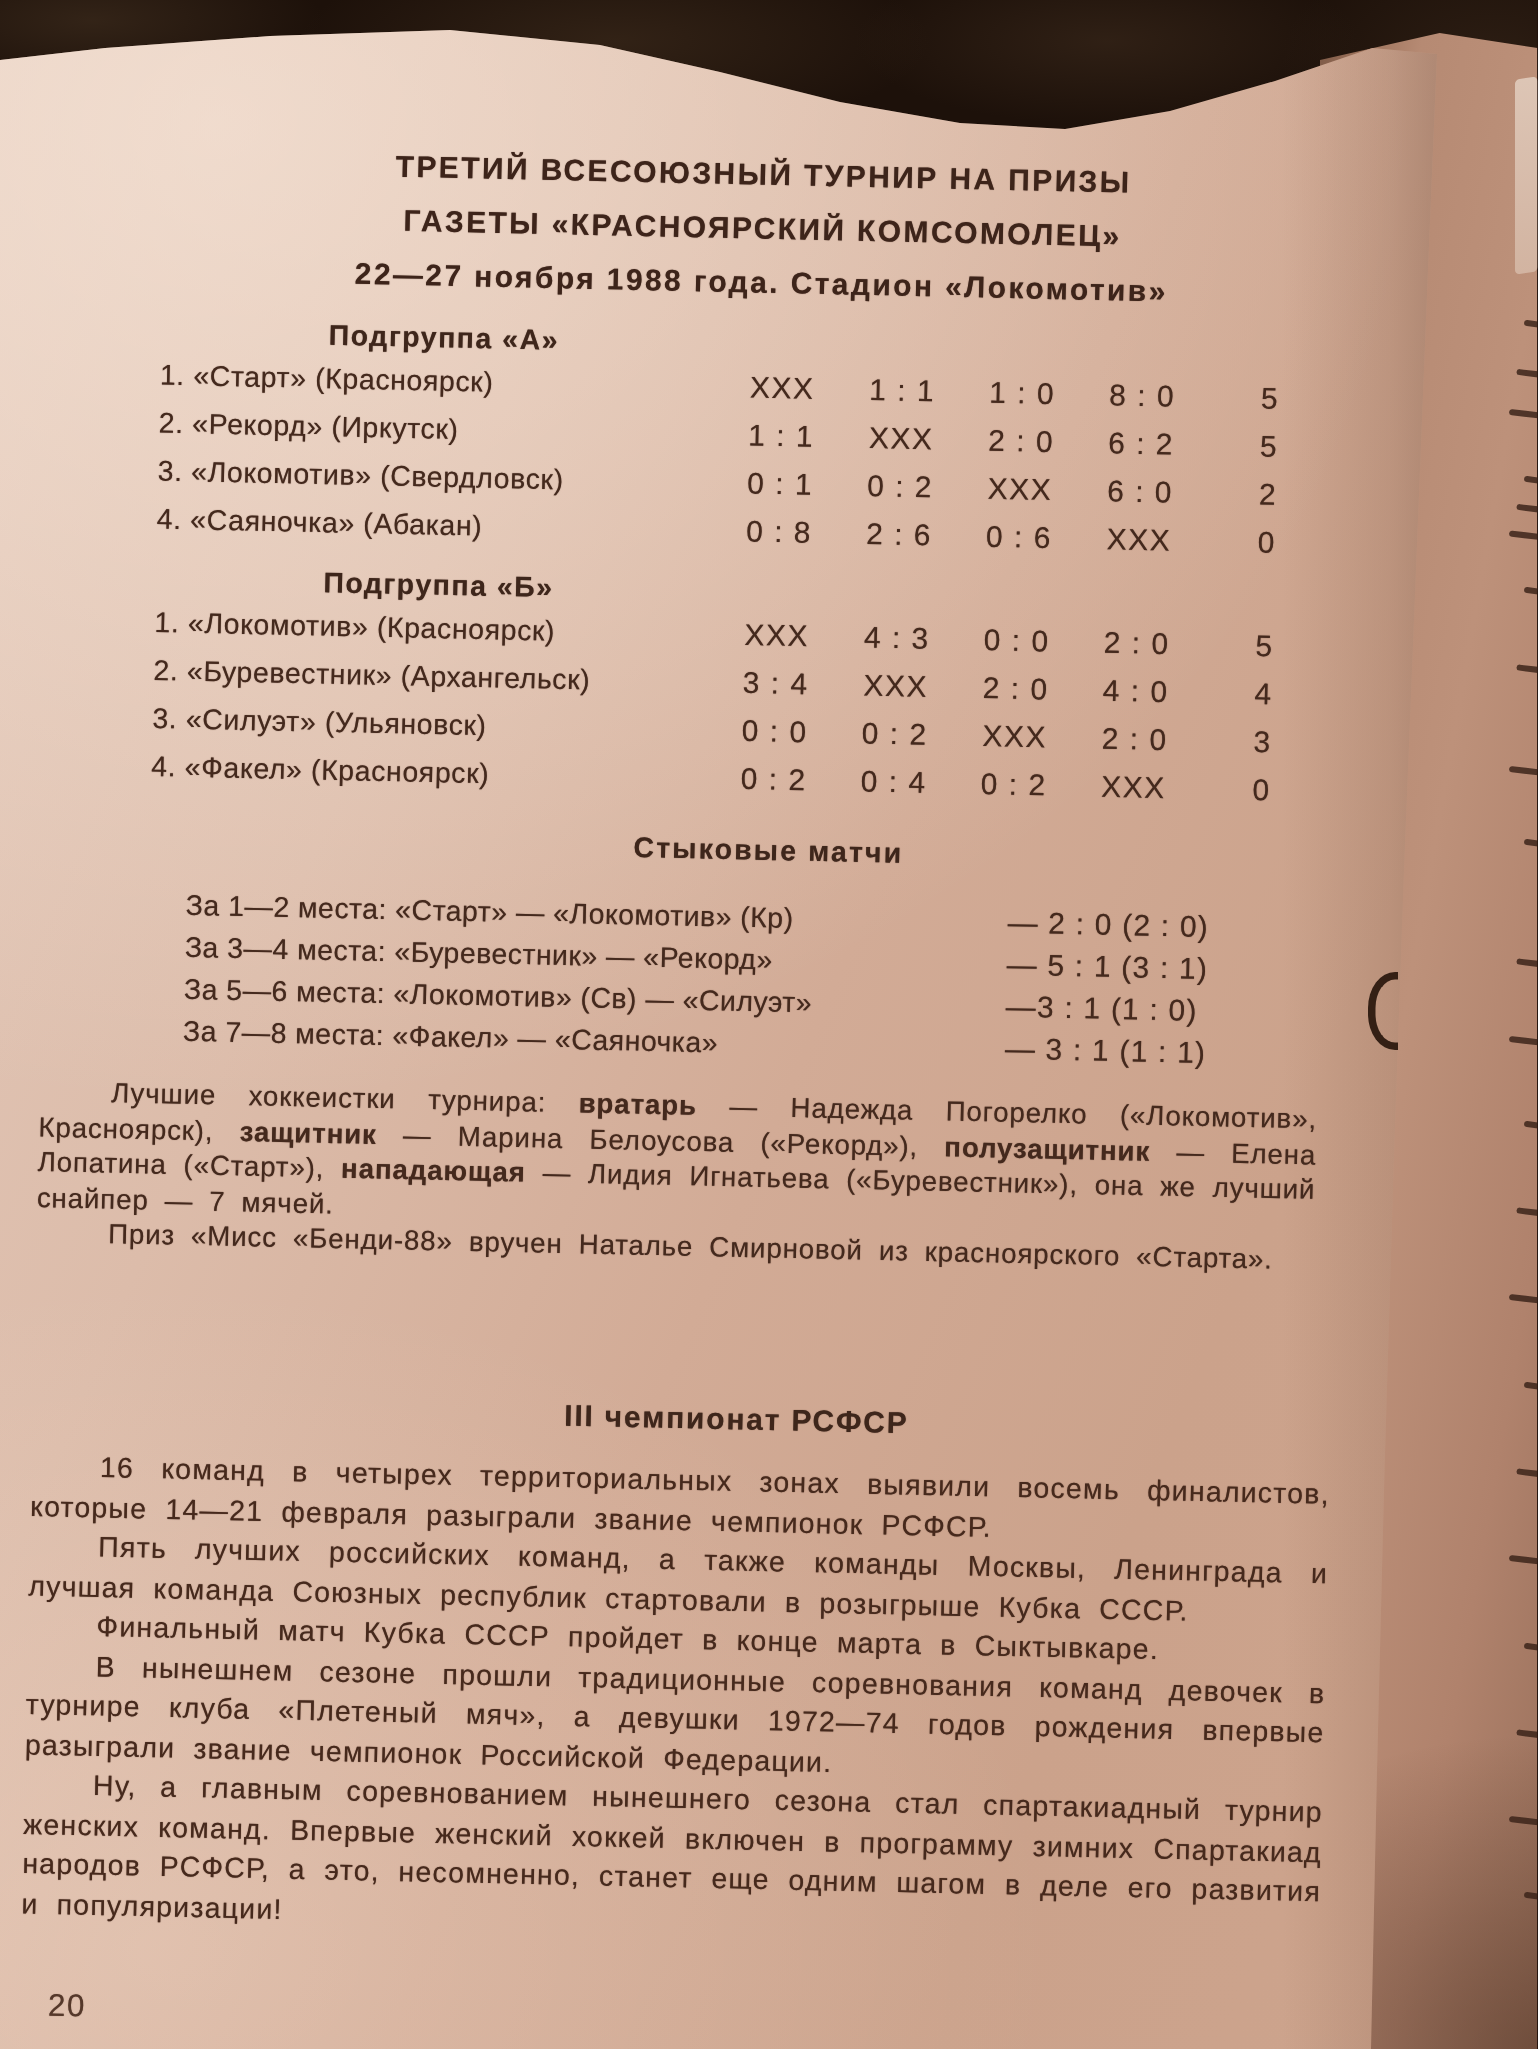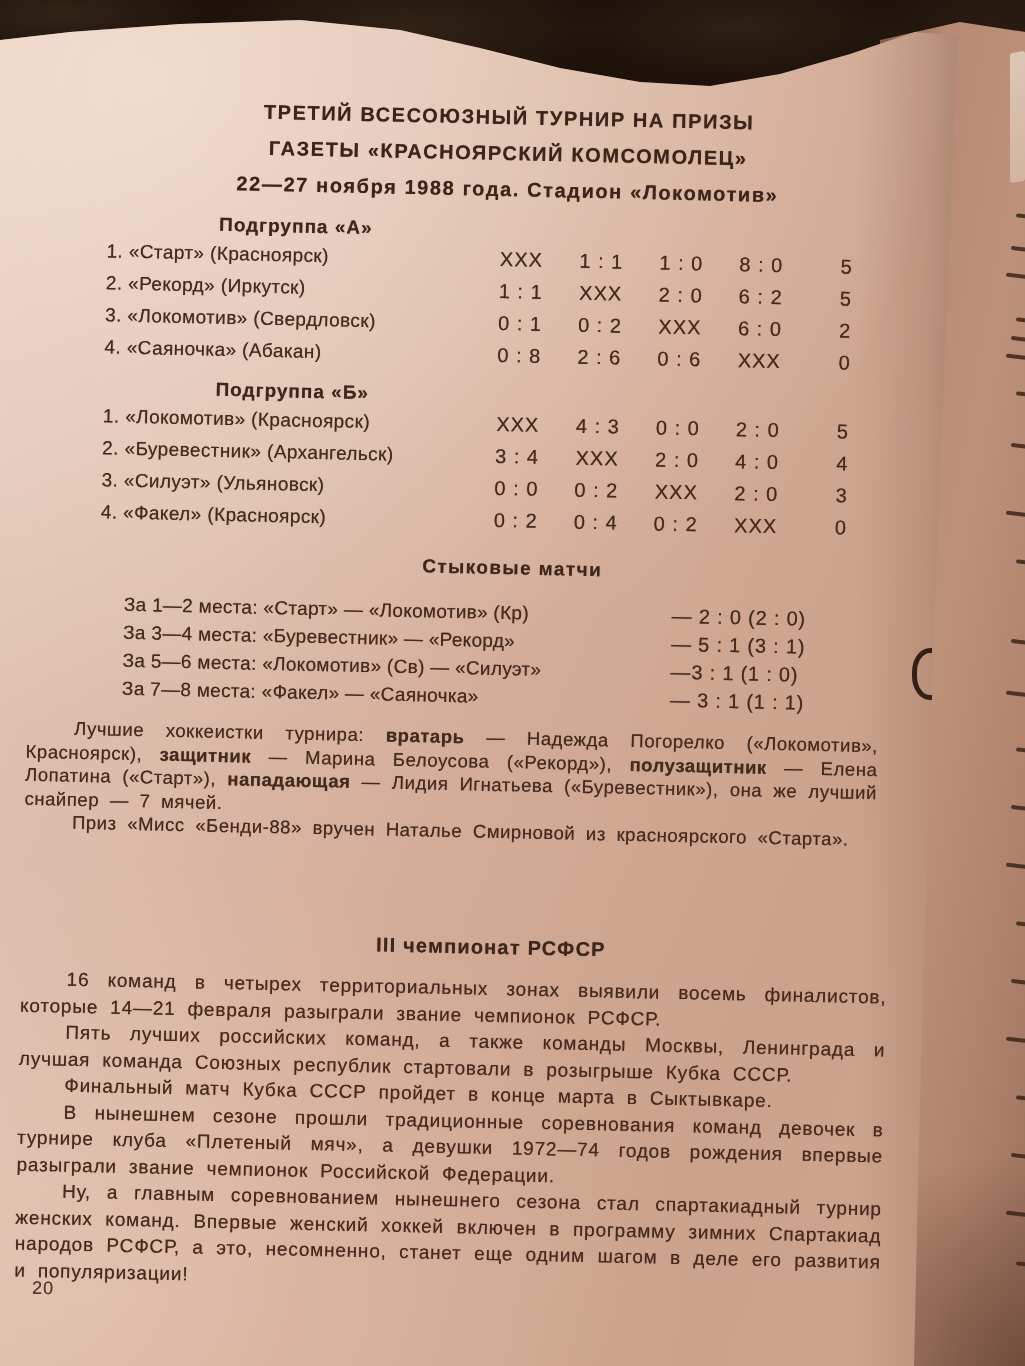--- a/index.html
+++ b/index.html
@@ -97,21 +97,21 @@
   .champ-head{
     text-align:center;font-weight:700;font-size:20px;letter-spacing:1.2px;
     color:#3e261b;margin:22px 0 0 34px;
   }
   .champ-block{margin-top:17px;height:318px;}
   .cpara{
     font-size:19px;line-height:26.5px;text-align:justify;text-indent:46px;
     letter-spacing:.8px;word-spacing:6px;margin:0;width:866px;color:#46291c;
   }
   .page-number{
-    position:absolute;left:32px;top:1278px;font-size:18px;letter-spacing:1px;
+    position:absolute;left:32px;top:1326px;font-size:21px;letter-spacing:1px;
     color:#55382a;transform:rotate(1deg);font-weight:400;
     text-shadow:0 0 .6px rgba(70,45,30,.6);
   }
 </style>
 </head>
 <body>
 
 <div class="scene">
   <div class="backing"></div>
 

